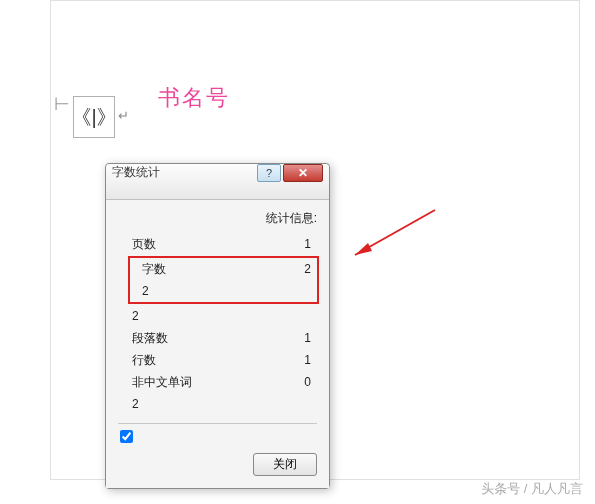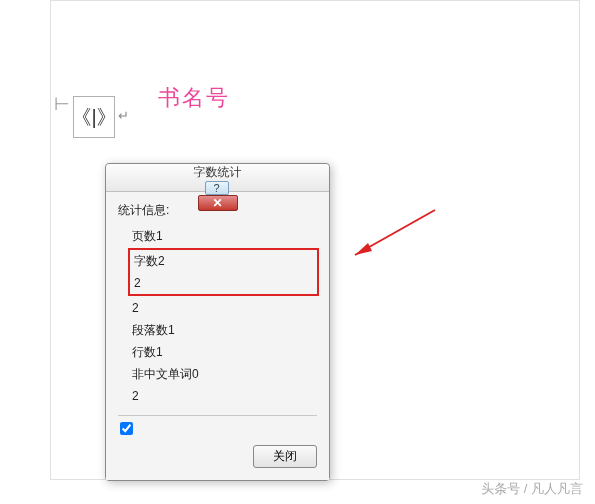--- a/index.html
+++ b/index.html
@@ -68,28 +68,27 @@
       position: absolute;
       top: 163px;
       left: 105px;
       width: 225px;
       background: #f0f0f0;
       border: 1px solid #8a8a8a;
       box-shadow: 2px 2px 10px rgba(0,0,0,0.25);
       border-radius: 4px;
     }
     .dialog-titlebar {
-      height: 28px;
+      height: 36px;
       background: linear-gradient(to bottom, #fdfdfd, #e8e8e8);
       border-bottom: 1px solid #c0c0c0;
       display: flex;
-      align-items: center;
+      align-items: flex-start;
       padding: 0 6px;
       border-radius: 4px 4px 0 0;
-      flex-direction: column;
     }
     .dialog-title {
       font-size: 12px;
       color: #333;
       flex: 1;
     }
     .dialog-help {
       width: 24px;
       height: 18px;
       background: linear-gradient(to bottom, #eaf4fc, #c8e0f0);
@@ -118,34 +117,36 @@
       cursor: pointer;
     }
     .dialog-body {
       padding: 10px 12px 12px 12px;
       background: #f4f4f4;
       font-size: 12px;
       color: #222;
     }
     .stats-header {
       margin-bottom: 6px;
+      text-align: right;
     }
     .stats-row {
       display: flex;
+      justify-content: space-between;
       padding: 2px 0 2px 14px;
       line-height: 18px;
     }
     .stats-label { }
     .stats-value { padding-right: 6px; }
     .highlight-box {
       border: 2px solid #d22;
       margin: 1px -2px 1px 10px;
       padding: 0px 0;
     }
-    .highlight-box .stats-row { padding-left: 4px; }
+    .highlight-box .stats-row { padding-left: 12px; }
     .divider {
       border-top: 1px solid #c8c8c8;
       margin: 8px 0 6px 0;
     }
     .checkbox-row {
       display: flex;
       align-items: center;
       gap: 4px;
       padding-left: 2px;
     }

